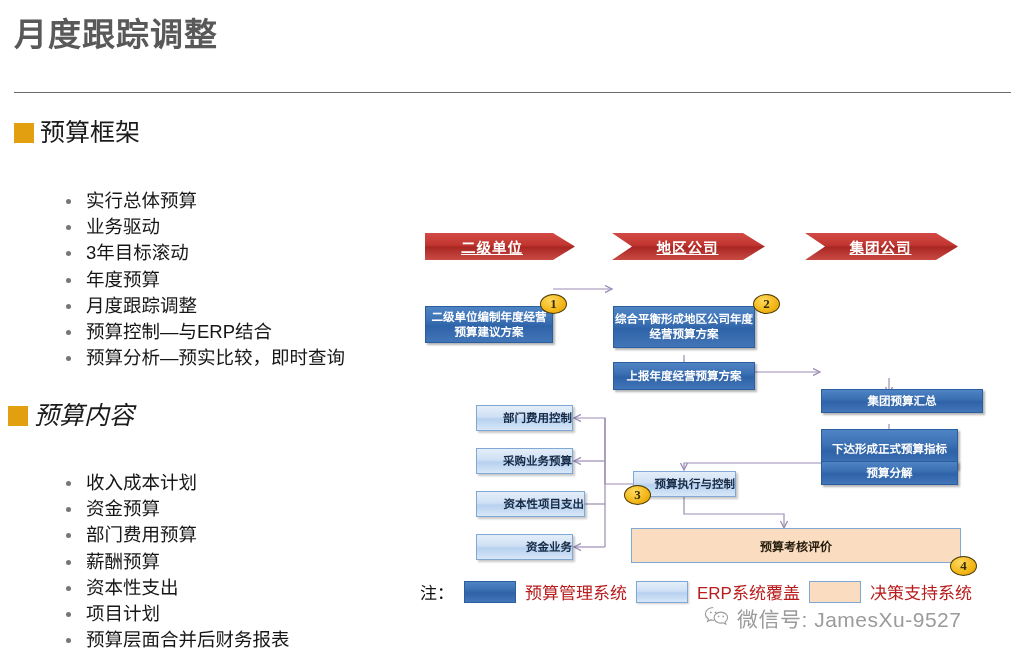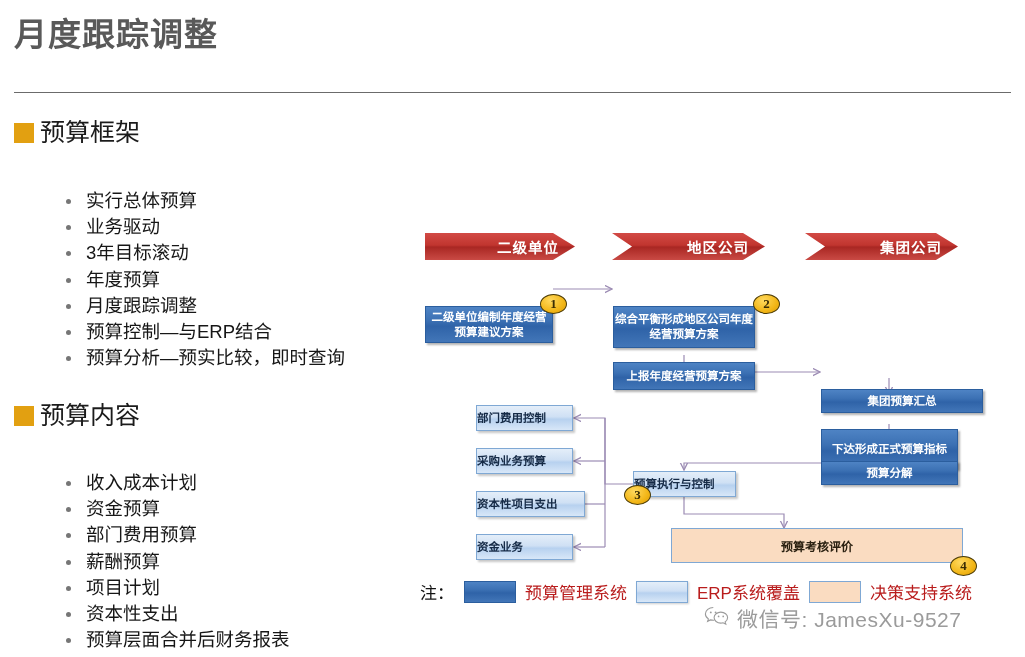--- a/index.html
+++ b/index.html
@@ -54,21 +54,21 @@
     height: 20px;
     background: #E2A011;
     flex: 0 0 auto;
   }
   .section-head .htext {
     font-size: 25px;
     color: #1b1b1b;
     line-height: 1;
   }
   #head-framework { left: 14px; top: 120px; }
-  #head-content   { left: 14px; top: 403px; }
+  #head-content   { left: 8px; top: 403px; font-style: italic; }
 
   
   .bullets {
     position: absolute;
     margin: 0;
     padding: 0;
     list-style: none;
   }
   .bullets li {
     position: relative;
@@ -100,31 +100,32 @@
     height: 657px;
     pointer-events: none;
   }
   .dg { position: absolute; }
 
   
   .chev {
     height: 27px;
     display: flex;
     align-items: center;
-    justify-content: flex-end;
+    justify-content: center;
     color: #ffffff;
     font-size: 14.5px;
     font-weight: bold;
     letter-spacing: 1px;
     background: linear-gradient(to bottom, #d24a45 0%, #c1352f 45%, #a92723 52%, #c94a44 100%);
     box-shadow: 1.5px 1.5px 2px rgba(0,0,0,0.35);
     -webkit-clip-path: polygon(0 0, calc(100% - 22px) 0, 100% 50%, calc(100% - 22px) 100%, 0 100%);
     clip-path: polygon(0 0, calc(100% - 22px) 0, 100% 50%, calc(100% - 22px) 100%, 0 100%);
     padding-right: 16px;
     box-sizing: border-box;
+    text-decoration: underline;
   }
   .chev.notch {
     -webkit-clip-path: polygon(0 0, calc(100% - 22px) 0, 100% 50%, calc(100% - 22px) 100%, 0 100%, 20px 50%);
     clip-path: polygon(0 0, calc(100% - 22px) 0, 100% 50%, calc(100% - 22px) 100%, 0 100%, 20px 50%);
     padding-left: 14px;
   }
 
   
   .box-dark {
     display: flex;
@@ -139,21 +140,21 @@
     border: 1px solid #2b5e9e;
     box-shadow: 1.5px 1.5px 2px rgba(0,0,0,0.3);
     box-sizing: border-box;
     margin-top: 35px;
   }
 
   
   .box-light {
     display: flex;
     align-items: center;
-    justify-content: flex-start;
+    justify-content: flex-end;
     text-align: center;
     color: #152a46;
     font-size: 11.5px;
     font-weight: bold;
     line-height: 15px;
     background: linear-gradient(to bottom, #e4eef9 0%, #cfe0f4 45%, #b7d1ef 55%, #d8e7f8 100%);
     border: 1px solid #7fa8d4;
     box-shadow: 1.5px 1.5px 2px rgba(0,0,0,0.22);
     box-sizing: border-box;
   }
@@ -259,22 +260,22 @@
   <div class="section-head" id="head-content">
     <span class="marker"></span>
     <span class="htext">预算内容</span>
   </div>
 
   <ul class="bullets" id="list-content">
     <li>收入成本计划</li>
     <li>资金预算</li>
     <li>部门费用预算</li>
     <li>薪酬预算</li>
+    <li>资本性支出</li>
     <li>项目计划</li>
-    <li>资本性支出</li>
     <li>预算层面合并后财务报表</li>
   </ul>
 
   <svg id="diagram" viewBox="0 0 1025 657">
     <defs>
       <marker id="ah" markerWidth="7" markerHeight="7" refX="6" refY="3" orient="auto">
         <path d="M0,0 L6,3 L0,6" fill="none" stroke="#9C8CB4" stroke-width="1.1"></path>
       </marker>
     </defs>
     <g fill="none" stroke="#9C8CB4" stroke-width="1.2" marker-end="url(#ah)">
@@ -350,21 +351,21 @@
   </div>
 
   <div class="dg box-light" style="left:476px; top:534px; width:97px; height:26px;">
     <span>资金业务</span>
   </div>
 
   <div class="dg box-light" style="left:633px; top:471px; width:103px; height:26px;">
     <span>预算执行与控制</span>
   </div>
 
-  <div class="dg box-peach" style="left:631px; top:528px; width:292px; height:35px;margin-left:40px;">
+  <div class="dg box-peach" style="left:631px; top:528px; width:330px; height:35px;">
     <span>预算考核评价</span>
   </div>
 
   <div class="dg badge" style="left:540px; top:294px;">
     <span>1</span>
   </div>
   <div class="dg badge" style="left:753px; top:294px;">
     <span>2</span>
   </div>
   <div class="dg badge" style="left:624px; top:485px;">

